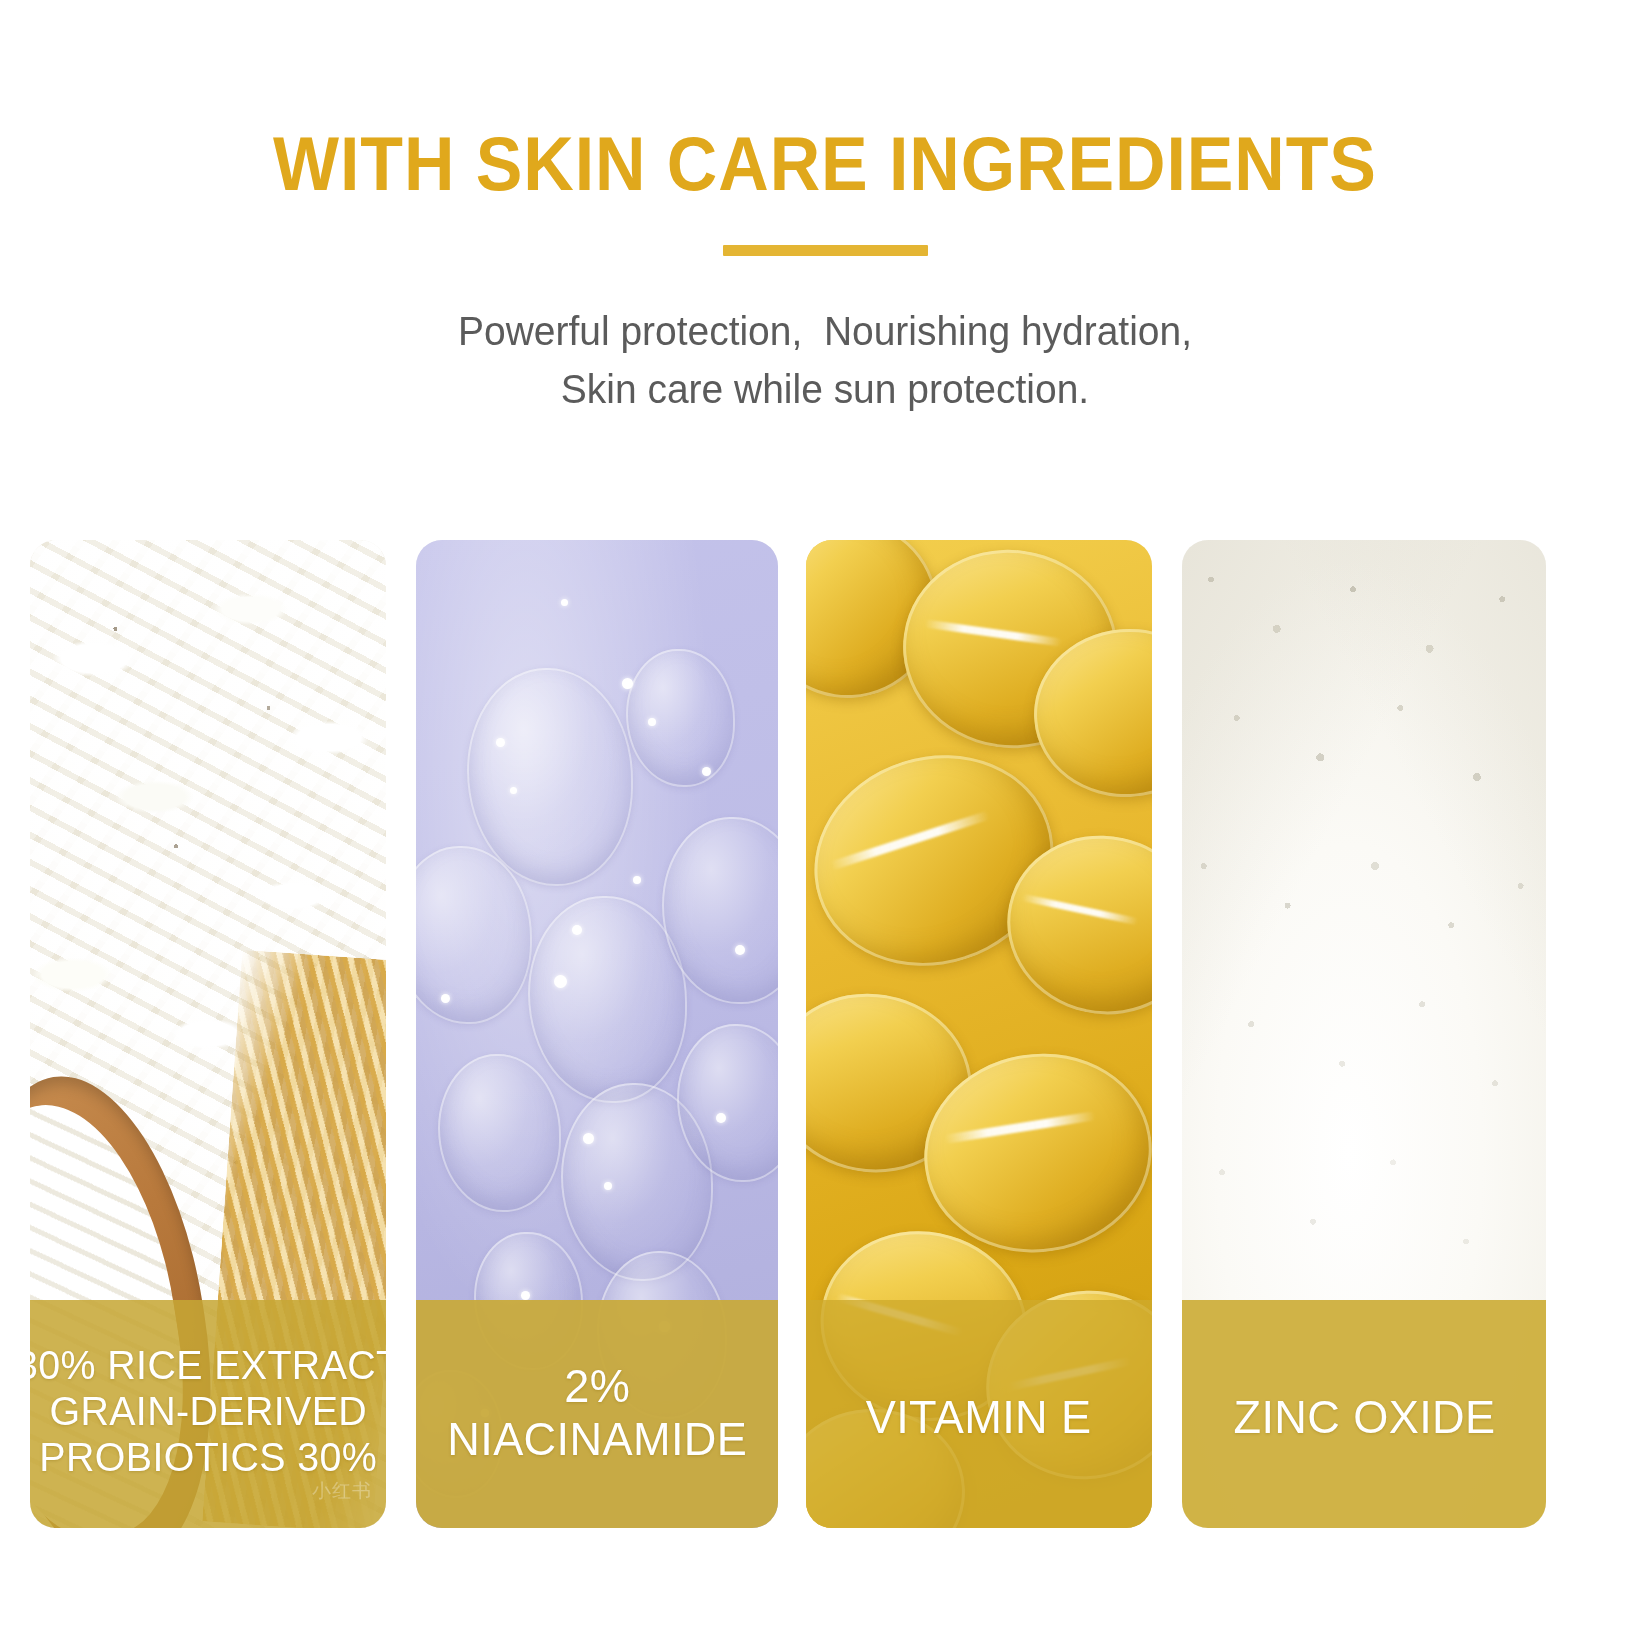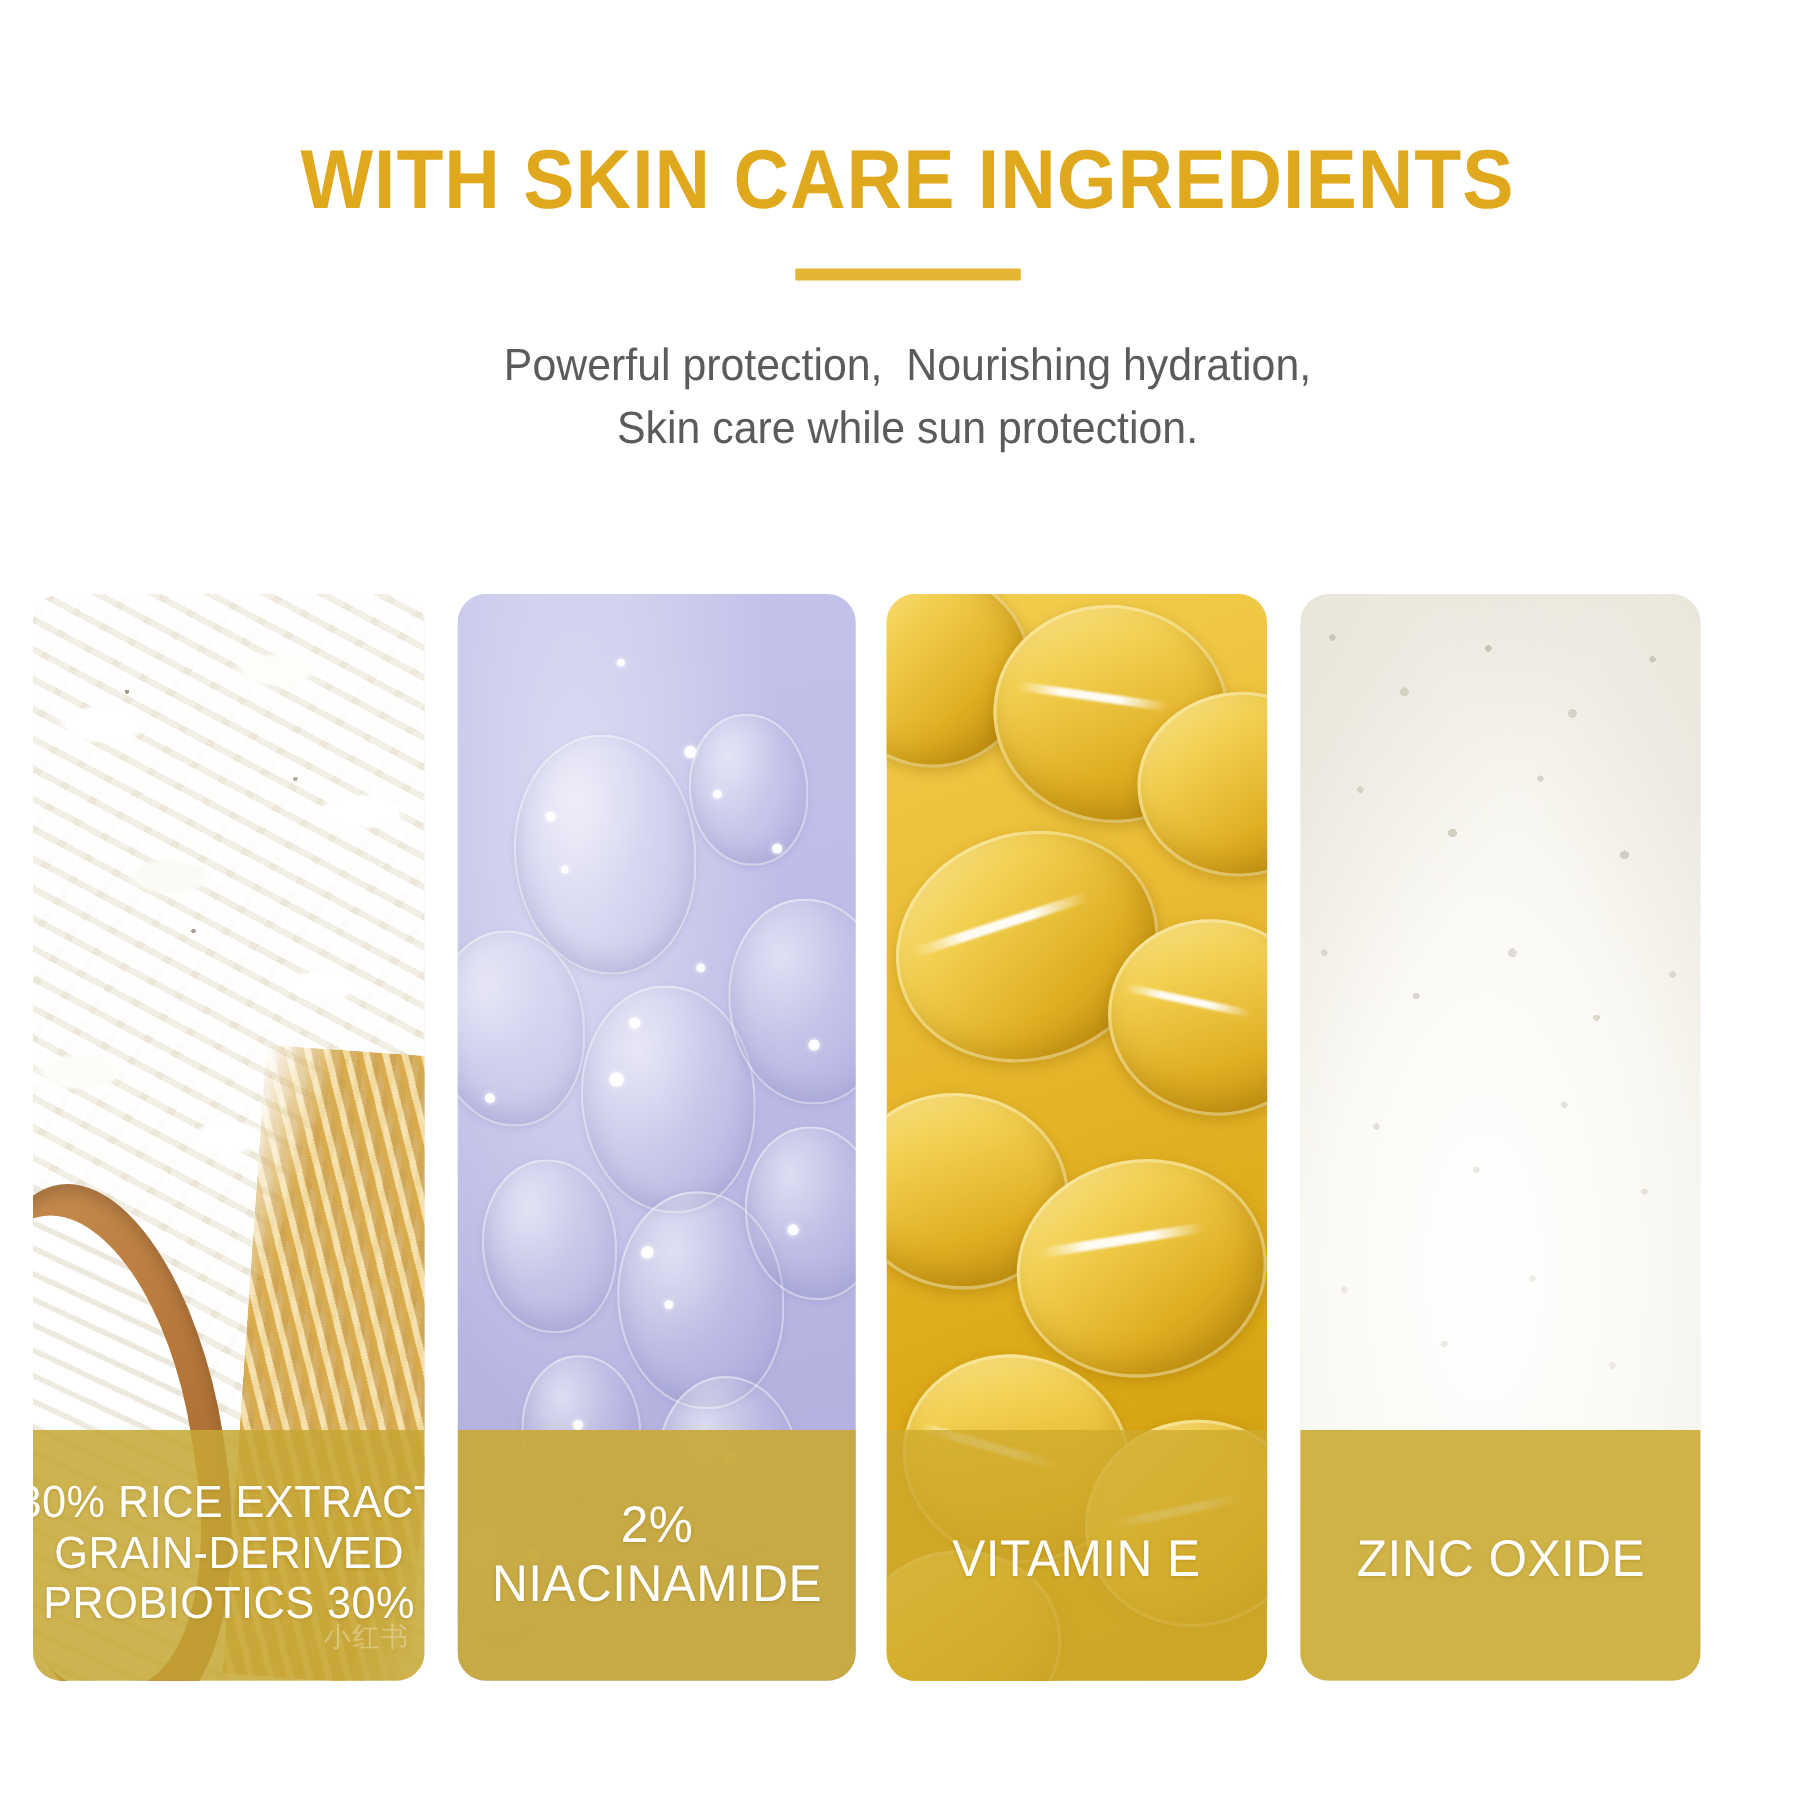--- a/index.html
+++ b/index.html
@@ -257,21 +257,21 @@
   .band-label .l { display: block; }
   .label-1 { font-size: 41px; margin-top: -6px; }
   .label-2 { font-size: 47px; margin-top: -4px; }
   .label-3 { font-size: 47px; margin-top: 6px; }
   .label-4 { font-size: 47px; margin-top: 6px; }
 
   .watermark {
     position: absolute;
     right: 14px;
     bottom: 24px;
-    font-size: 25px;
+    font-size: 19px;
     color: rgba(255,255,255,0.30);
     letter-spacing: 1px;
     pointer-events: none;
   }
 </style>
 </head>
 <body>
 
 <div class="header">
 

